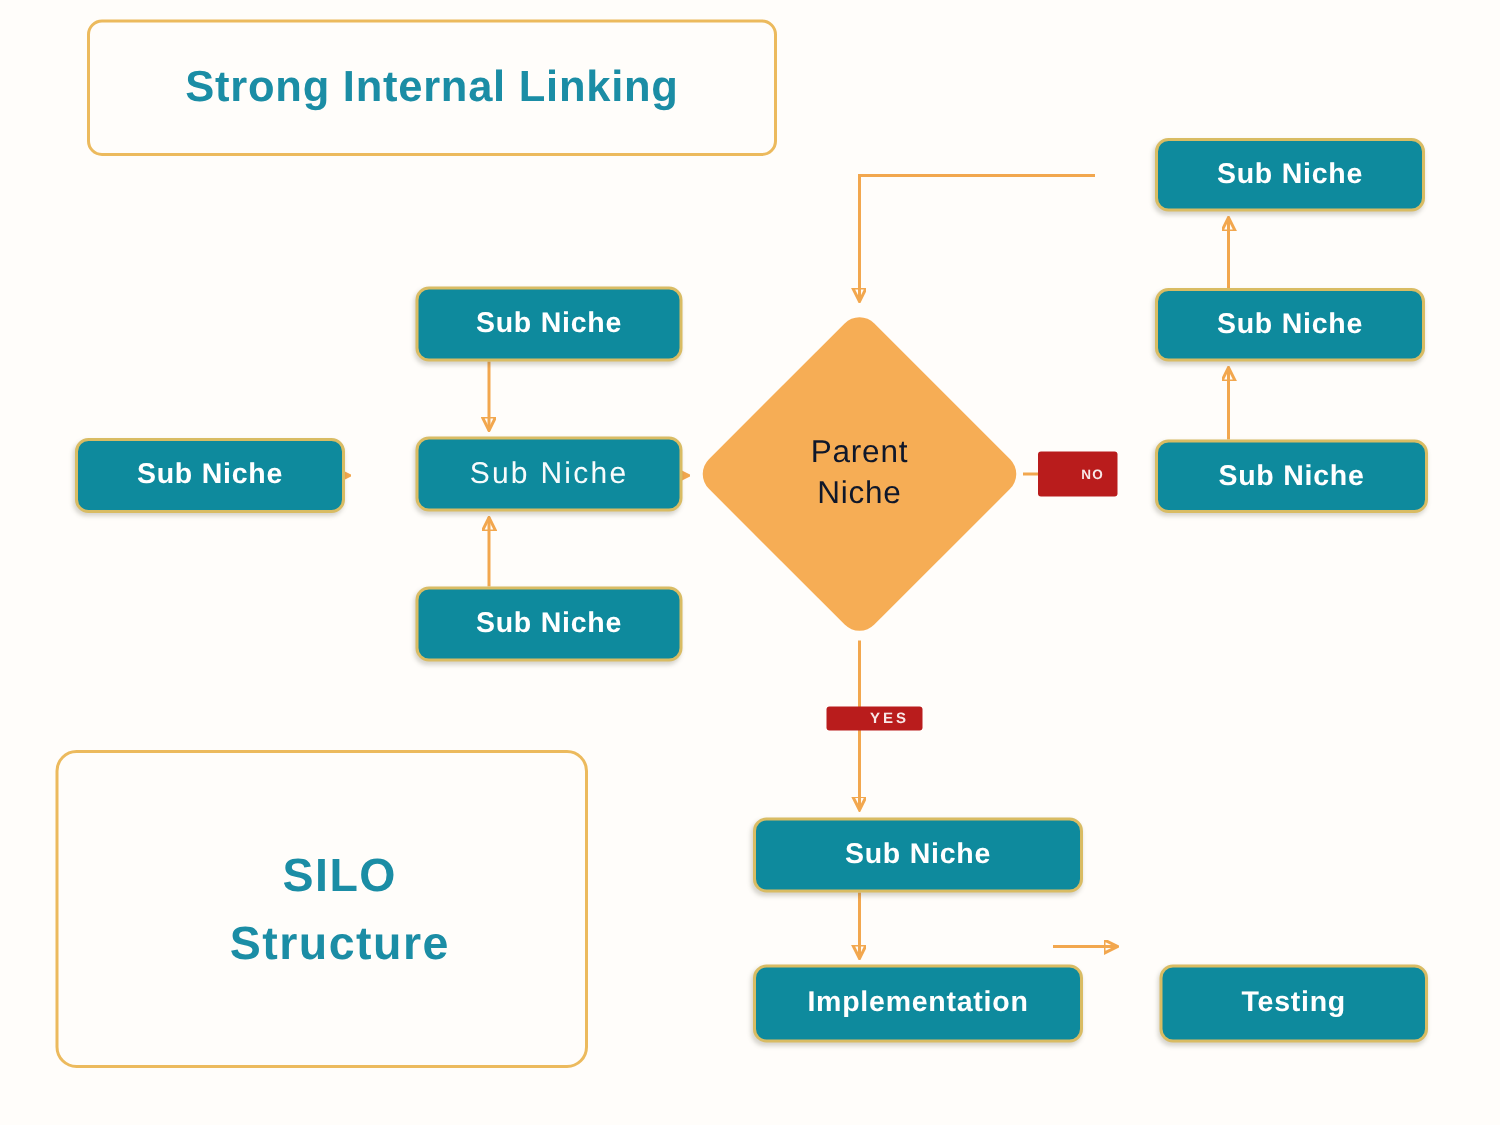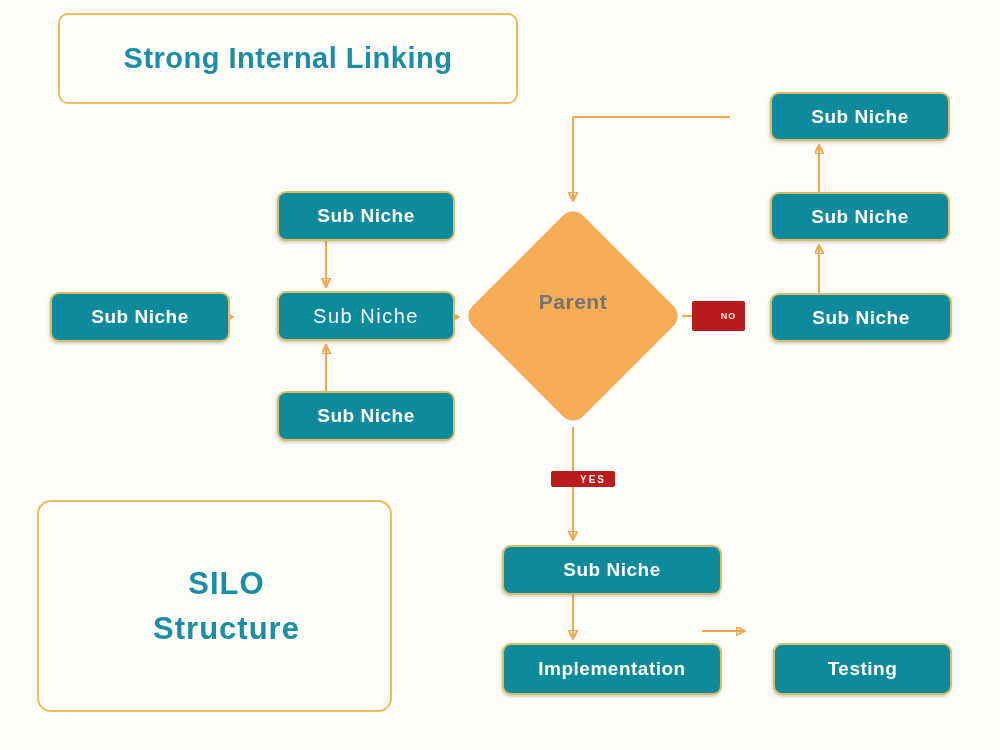--- a/index.html
+++ b/index.html
@@ -45,22 +45,22 @@
   
   .diamond{
     position:absolute;z-index:2;
     left:495px;top:238px;width:156px;height:156px;
     background:#F6AD55;border-radius:14px;
     transform:rotate(45deg);
   }
   .diamond-label{
     position:absolute;z-index:3;
     left:473px;top:288px;width:200px;
-    text-align:center;color:#737373;
-    font-weight:700;font-size:21px;line-height:27px;letter-spacing:.5px;
+    text-align:center;color:#0f172a;
+    font-weight:400;font-size:21px;line-height:27px;letter-spacing:.5px;
   }
 
   
   .tag{
     position:absolute;z-index:3;
     background:#b91c1c;color:rgba(255,255,255,.9);
     display:flex;align-items:center;justify-content:center;
     font-weight:700;
     padding-left:20px;
   }
@@ -95,20 +95,21 @@
     <span>Strong Internal Linking</span>
   </div>
   <div class="frame silo">
     <span>SILO</span>
     <span>Structure</span>
   </div>
 
   <div class="diamond"></div>
   <div class="diamond-label">
     <div>Parent</div>
+    <div>Niche</div>
   </div>
 
   <div class="tag yes">YES</div>
   <div class="tag no">NO</div>
 
   <div class="node" style="left:10px;top:292px;width:180px;height:50px;">Sub Niche</div>
 
   <div class="node" style="left:237px;top:191px;width:178px;height:50px;">Sub Niche</div>
 
   <div class="node light" style="left:237px;top:291px;width:178px;height:50px;">Sub Niche</div>

